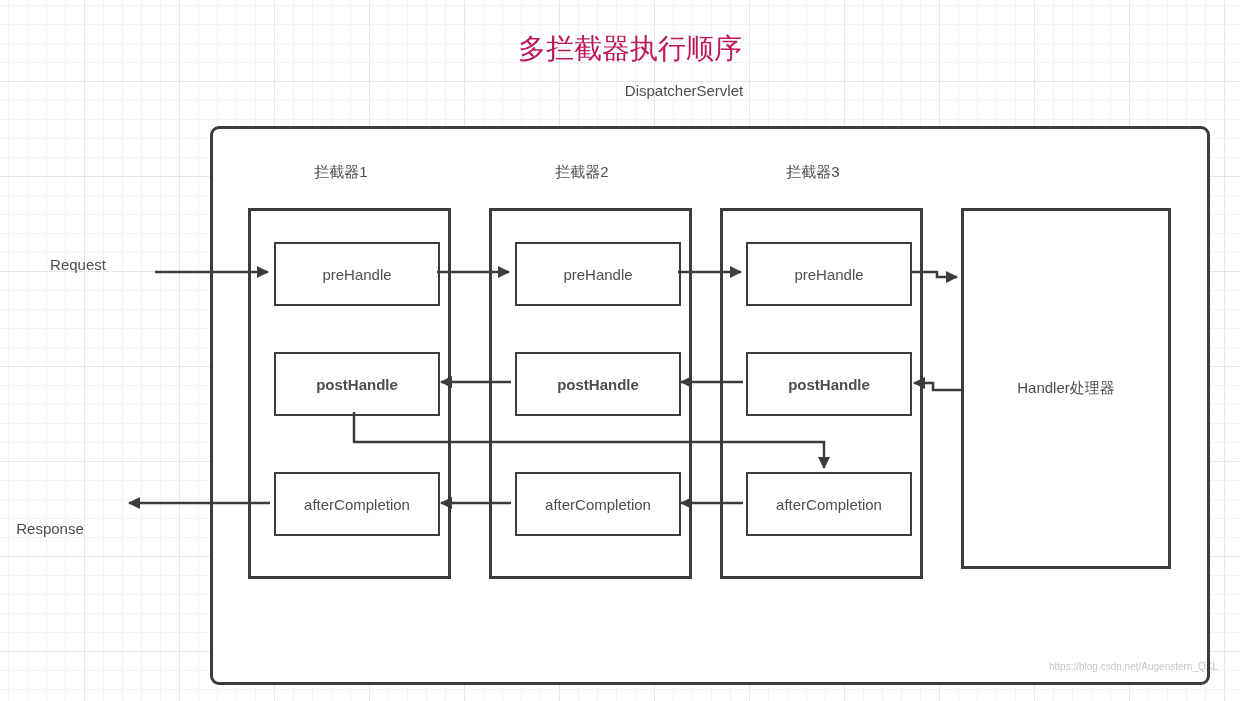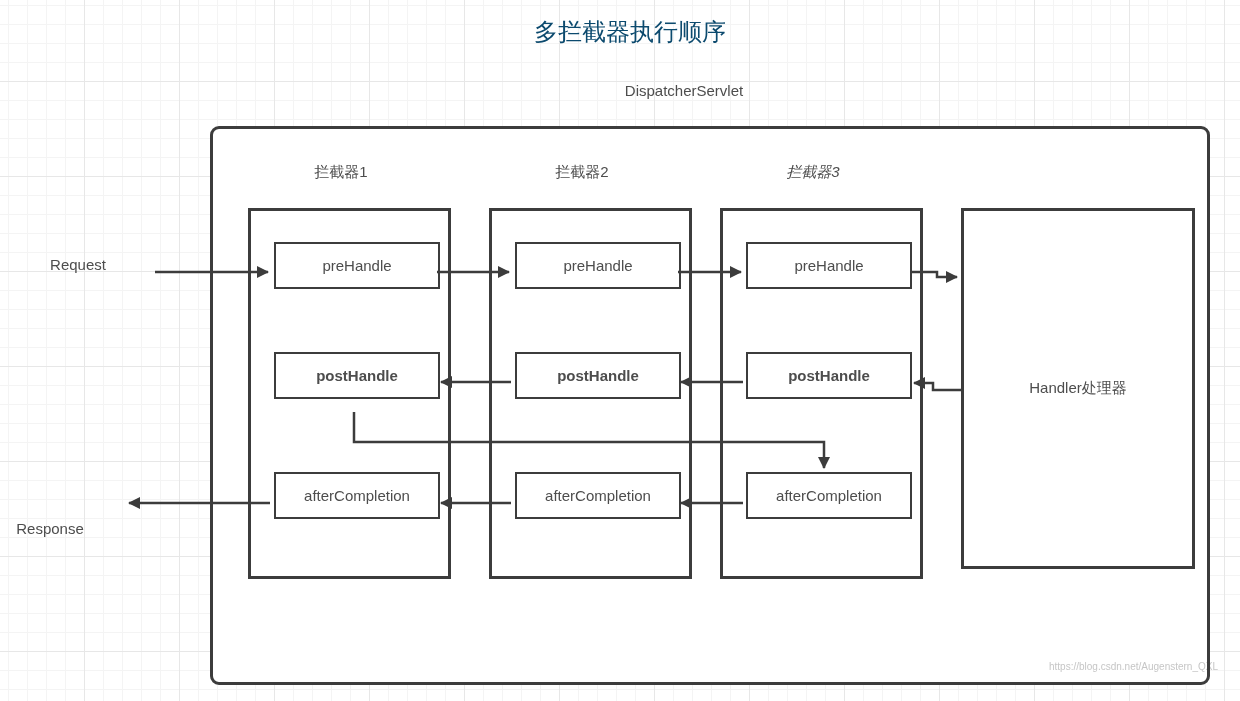--- a/index.html
+++ b/index.html
@@ -18,24 +18,25 @@
     color: #4d4d4d;
   }
   .abs { position: absolute; }
   .label {
     color: #4d4d4d;
     font-size: 15px;
     white-space: nowrap;
     transform: translate(-50%, -50%);
   }
   .title {
-    font-size: 24px;
-    color: #0c4a6e;
+    font-size: 28px;
+    color: #be185d;
     transform: translate(-50%, -50%);
     white-space: nowrap;
+    margin-top: 17px;
   }
   
   .outer-fill {
     left: 210px; top: 126px; width: 1000px; height: 559px;
     background: #ffffff; border-radius: 9px; z-index: 1;
   }
   .watermark {
     right: 22px; top: 661px;
     font-size: 10px; letter-spacing: 0px;
     color: #c6c6c6; z-index: 2; white-space: nowrap;
@@ -50,30 +51,30 @@
     background: #ffffff; border: 3px solid #3c3c3c; z-index: 4;
   }
   .container-1 { left: 248px; }
   .container-2 { left: 489px; }
   .container-3 { left: 720px; }
   .col-label {
     top: 172px; z-index: 4;
   }
   .method-box {
     position: absolute;
-    left: 23px; width: 166px; height: 47px;
+    left: 23px; width: 166px; height: 64px;
     background: #ffffff; border: 2.5px solid #3c3c3c;
     display: flex; align-items: center; justify-content: center;
     font-size: 15px; color: #4d4d4d;
   }
   .m-pre   { top: 31px; }
   .m-post  { top: 141px; font-weight: bold; }
   .m-after { top: 261px; }
   .handler-box {
-    left: 961px; top: 208px; width: 234px; height: 361px;
+    left: 961px; top: 208px; width: 210px; height: 361px;
     background: #ffffff; border: 3px solid #3c3c3c; z-index: 4;
     display: flex; align-items: center; justify-content: center;
     font-size: 15px; color: #4d4d4d;
   }
   .flow-label { z-index: 4; }
   svg.wires { left: 0; top: 0; z-index: 6; pointer-events: none; }
 </style>
 </head>
 <body>
 
@@ -82,21 +83,21 @@
 <div class="abs label" style="left:684px; top:90px;">DispatcherServlet</div>
 
 <div class="abs outer-fill"></div>
 
 <div class="abs watermark">https://blog.csdn.net/Augenstern_QXL</div>
 
 <div class="abs outer-border"></div>
 
 <div class="abs label col-label" style="left:341px;text-align:center;">拦截器1</div>
 <div class="abs label col-label" style="left:582px;">拦截器2</div>
-<div class="abs label col-label" style="left:813px;font-style:italic;">拦截器3</div>
+<div class="abs label col-label" style="left:813px;">拦截器3</div>
 
 <div class="abs container-box container-1">
   <div class="method-box m-pre">preHandle</div>
   <div class="method-box m-post">postHandle</div>
   <div class="method-box m-after">afterCompletion</div>
 </div>
 
 <div class="abs container-box container-2">
   <div class="method-box m-pre">preHandle</div>
   <div class="method-box m-post">postHandle</div>

